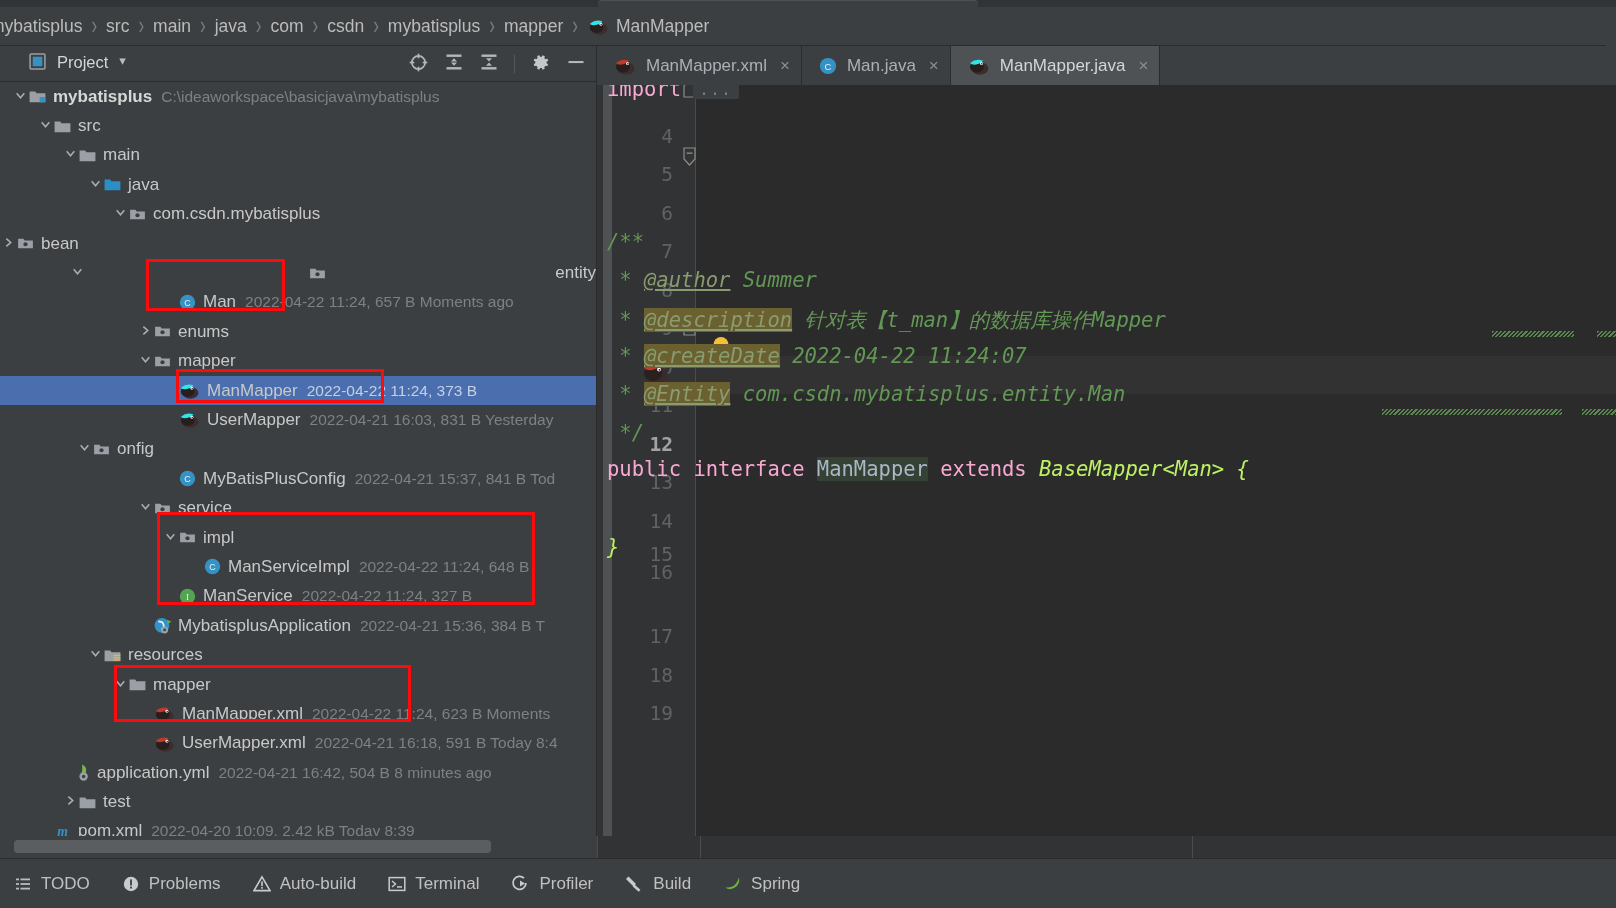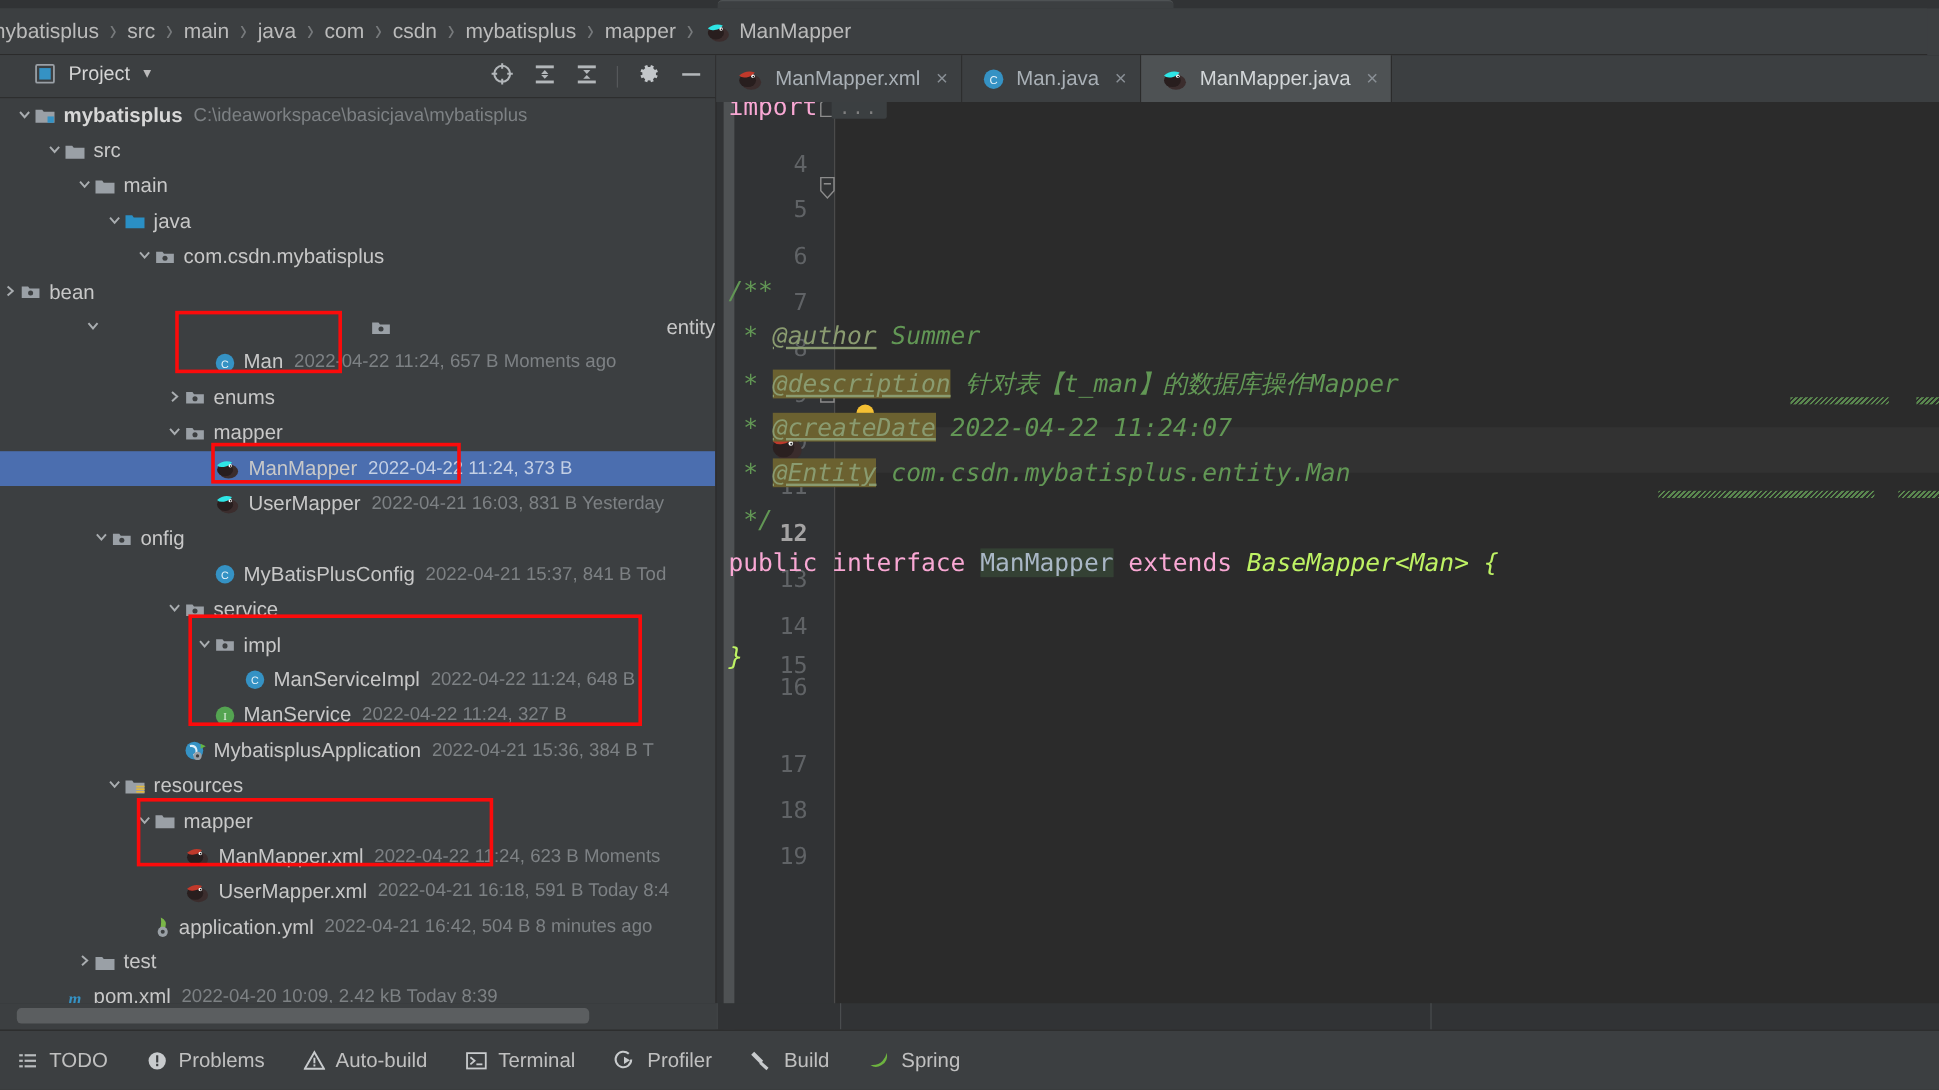--- a/index.html
+++ b/index.html
@@ -566,21 +566,21 @@
               <ellipse cx="13" cy="11.5" rx="8.3" ry="6.2" fill="#3b2d2d"></ellipse>
               <ellipse cx="10" cy="10" rx="7" ry="5.6" fill="#281e1e"></ellipse>
               <path d="M3 6 q6 -5 13 -2.5 q-2 3.2 -7 4 q-4 .7 -6 -1.5z" fill="#c0392b"></path>
               <circle cx="14.5" cy="6.6" r="1.5" fill="#fff"></circle>
               <circle cx="14.8" cy="6.8" r="0.7" fill="#111"></circle>
             </svg>
           </span>
           <span class="node-label">UserMapper.xml</span>
           <span class="node-meta">2022-04-21 16:18, 591 B Today 8:4</span>
         </div>
-        <div class="row" style="padding-left: 108px; text-align: center;">
+        <div class="row" style="padding-left: 56px; text-align: center;">
           <span class="arrow"></span>
           <span class="node-icon">
             <svg width="19" height="19" viewBox="0 0 18 18">
               <path d="M9.5 1.5 q5.5 2.5 3.5 8 q-1.5 4 -5.5 3.5 q3 -4 2 -11.5z" fill="#7ab648"></path>
               <circle cx="11" cy="12.8" r="4" fill="#9aa0a6"></circle>
               <circle cx="11" cy="12.8" r="1.6" fill="#3c3f41"></circle>
             </svg>
           </span>
           <span class="node-label">application.yml</span>
           <span class="node-meta">2022-04-21 16:42, 504 B 8 minutes ago</span>

